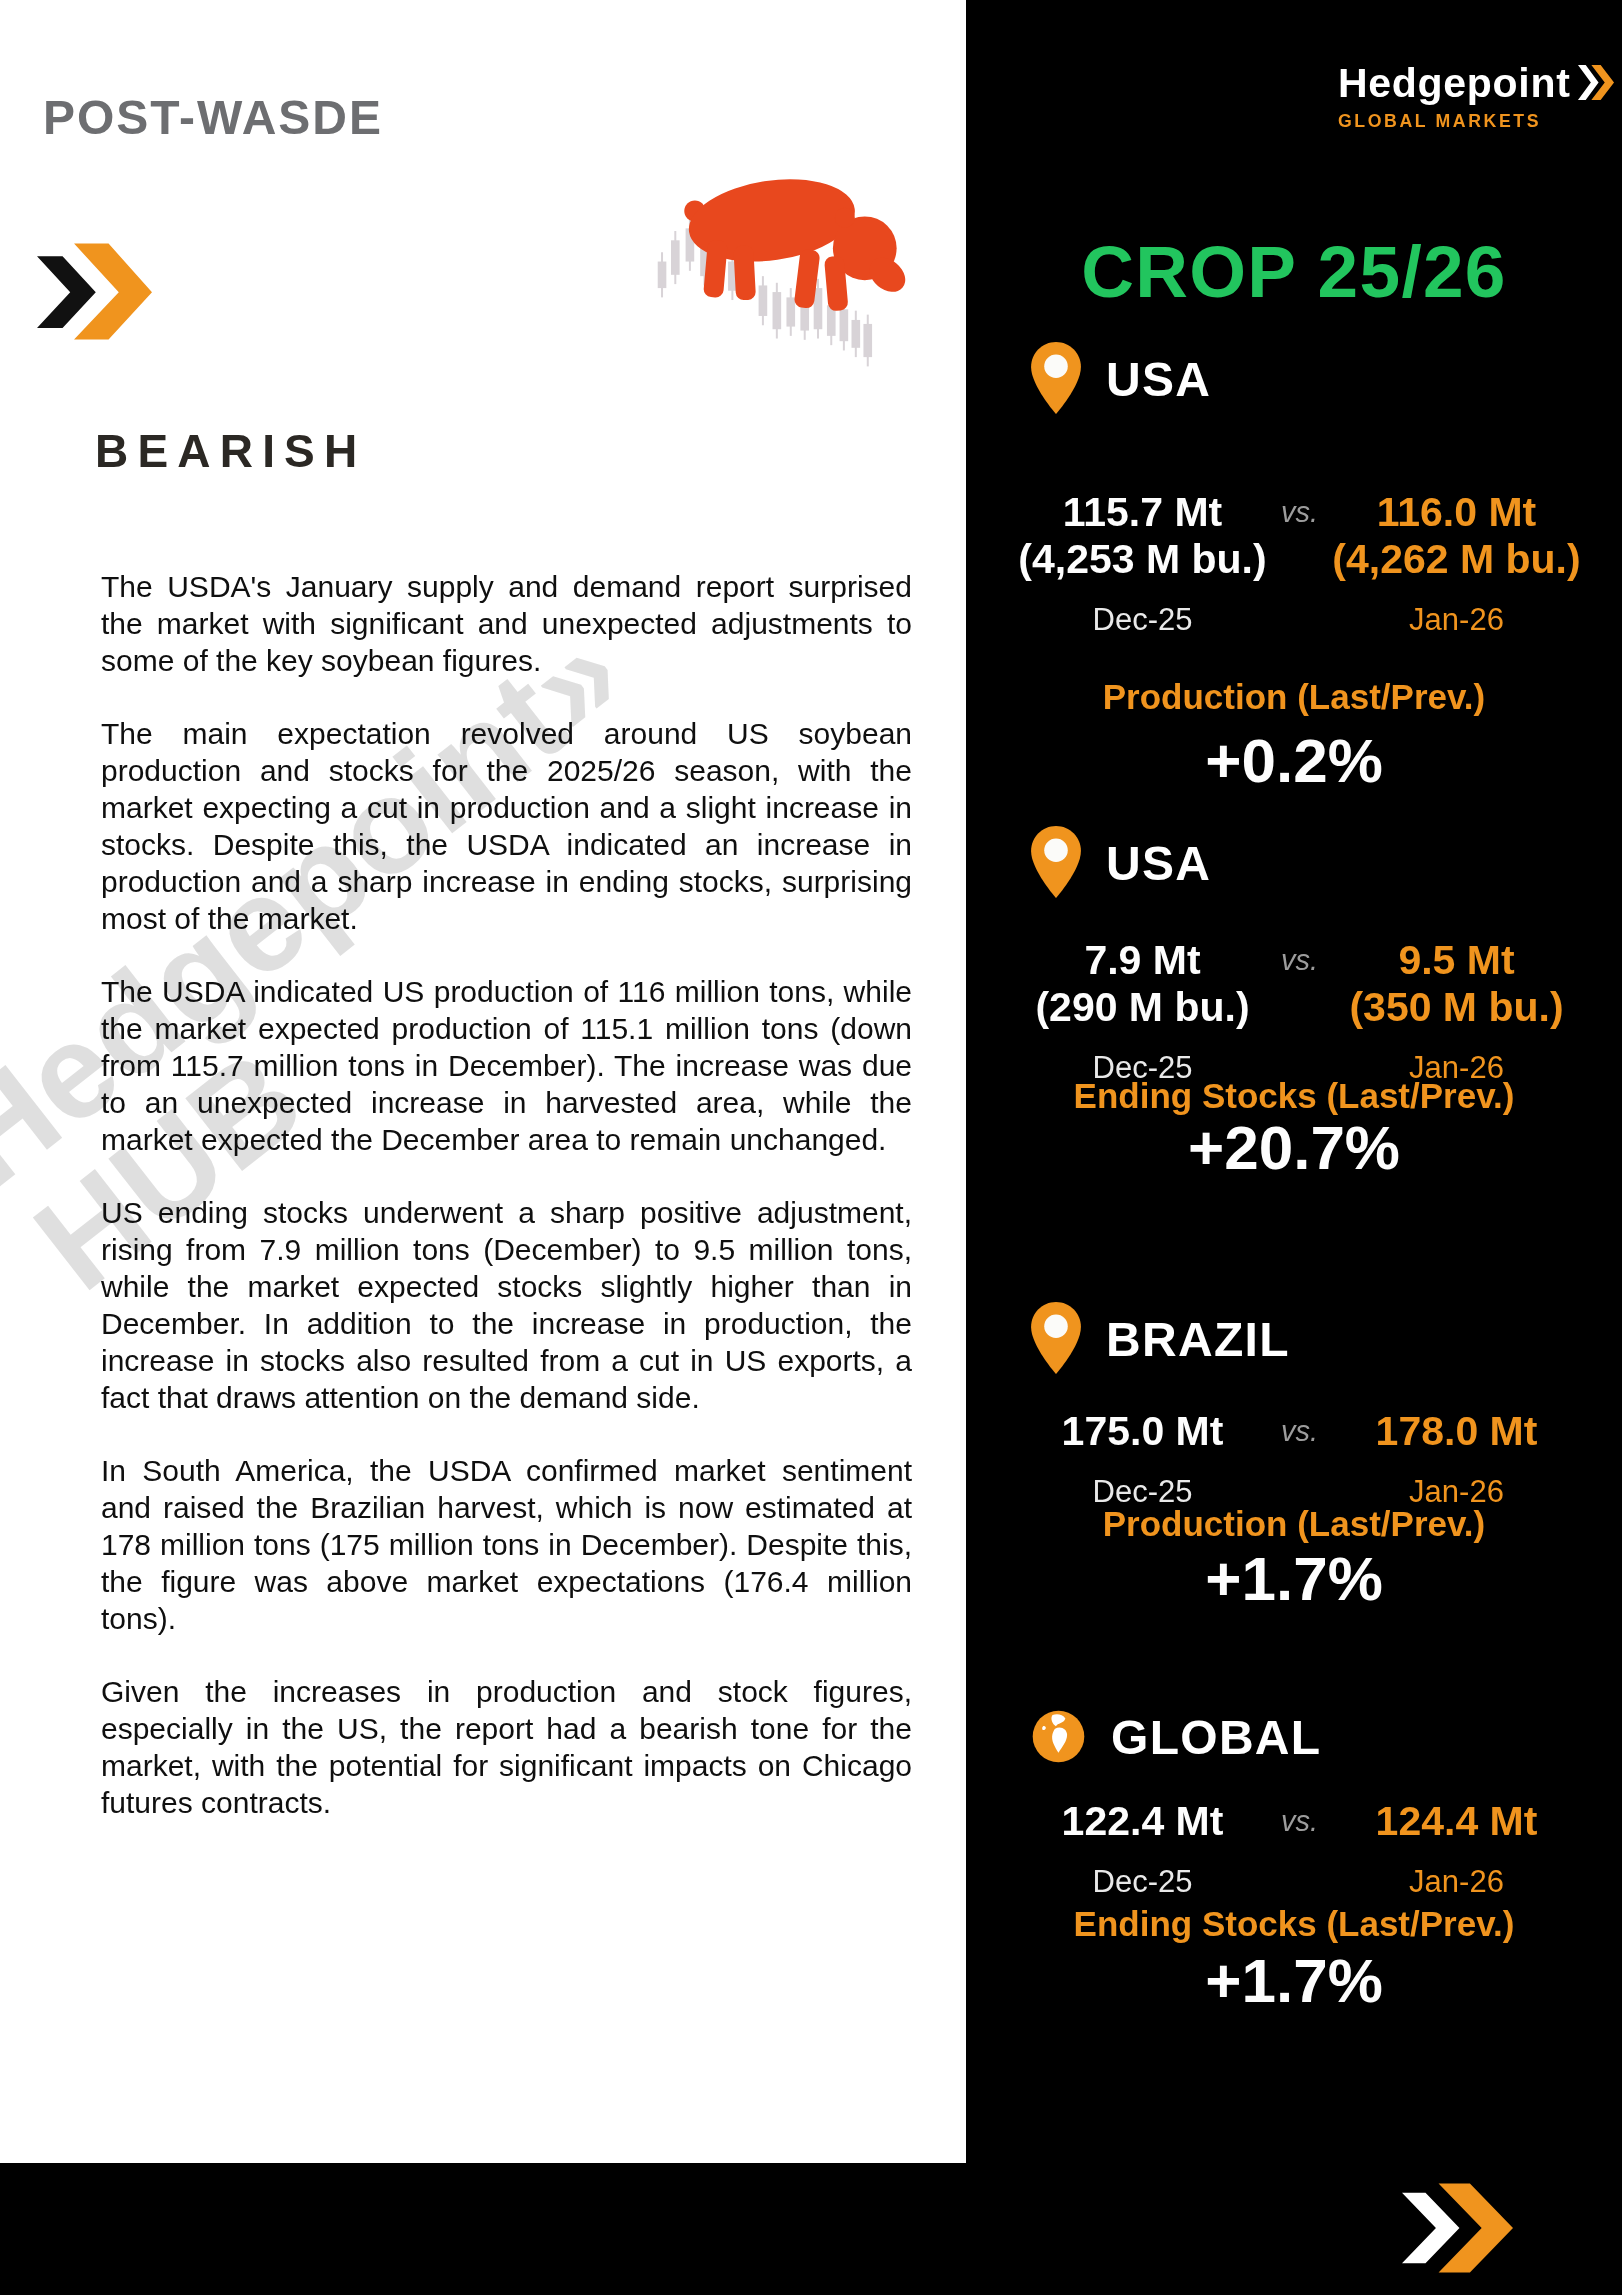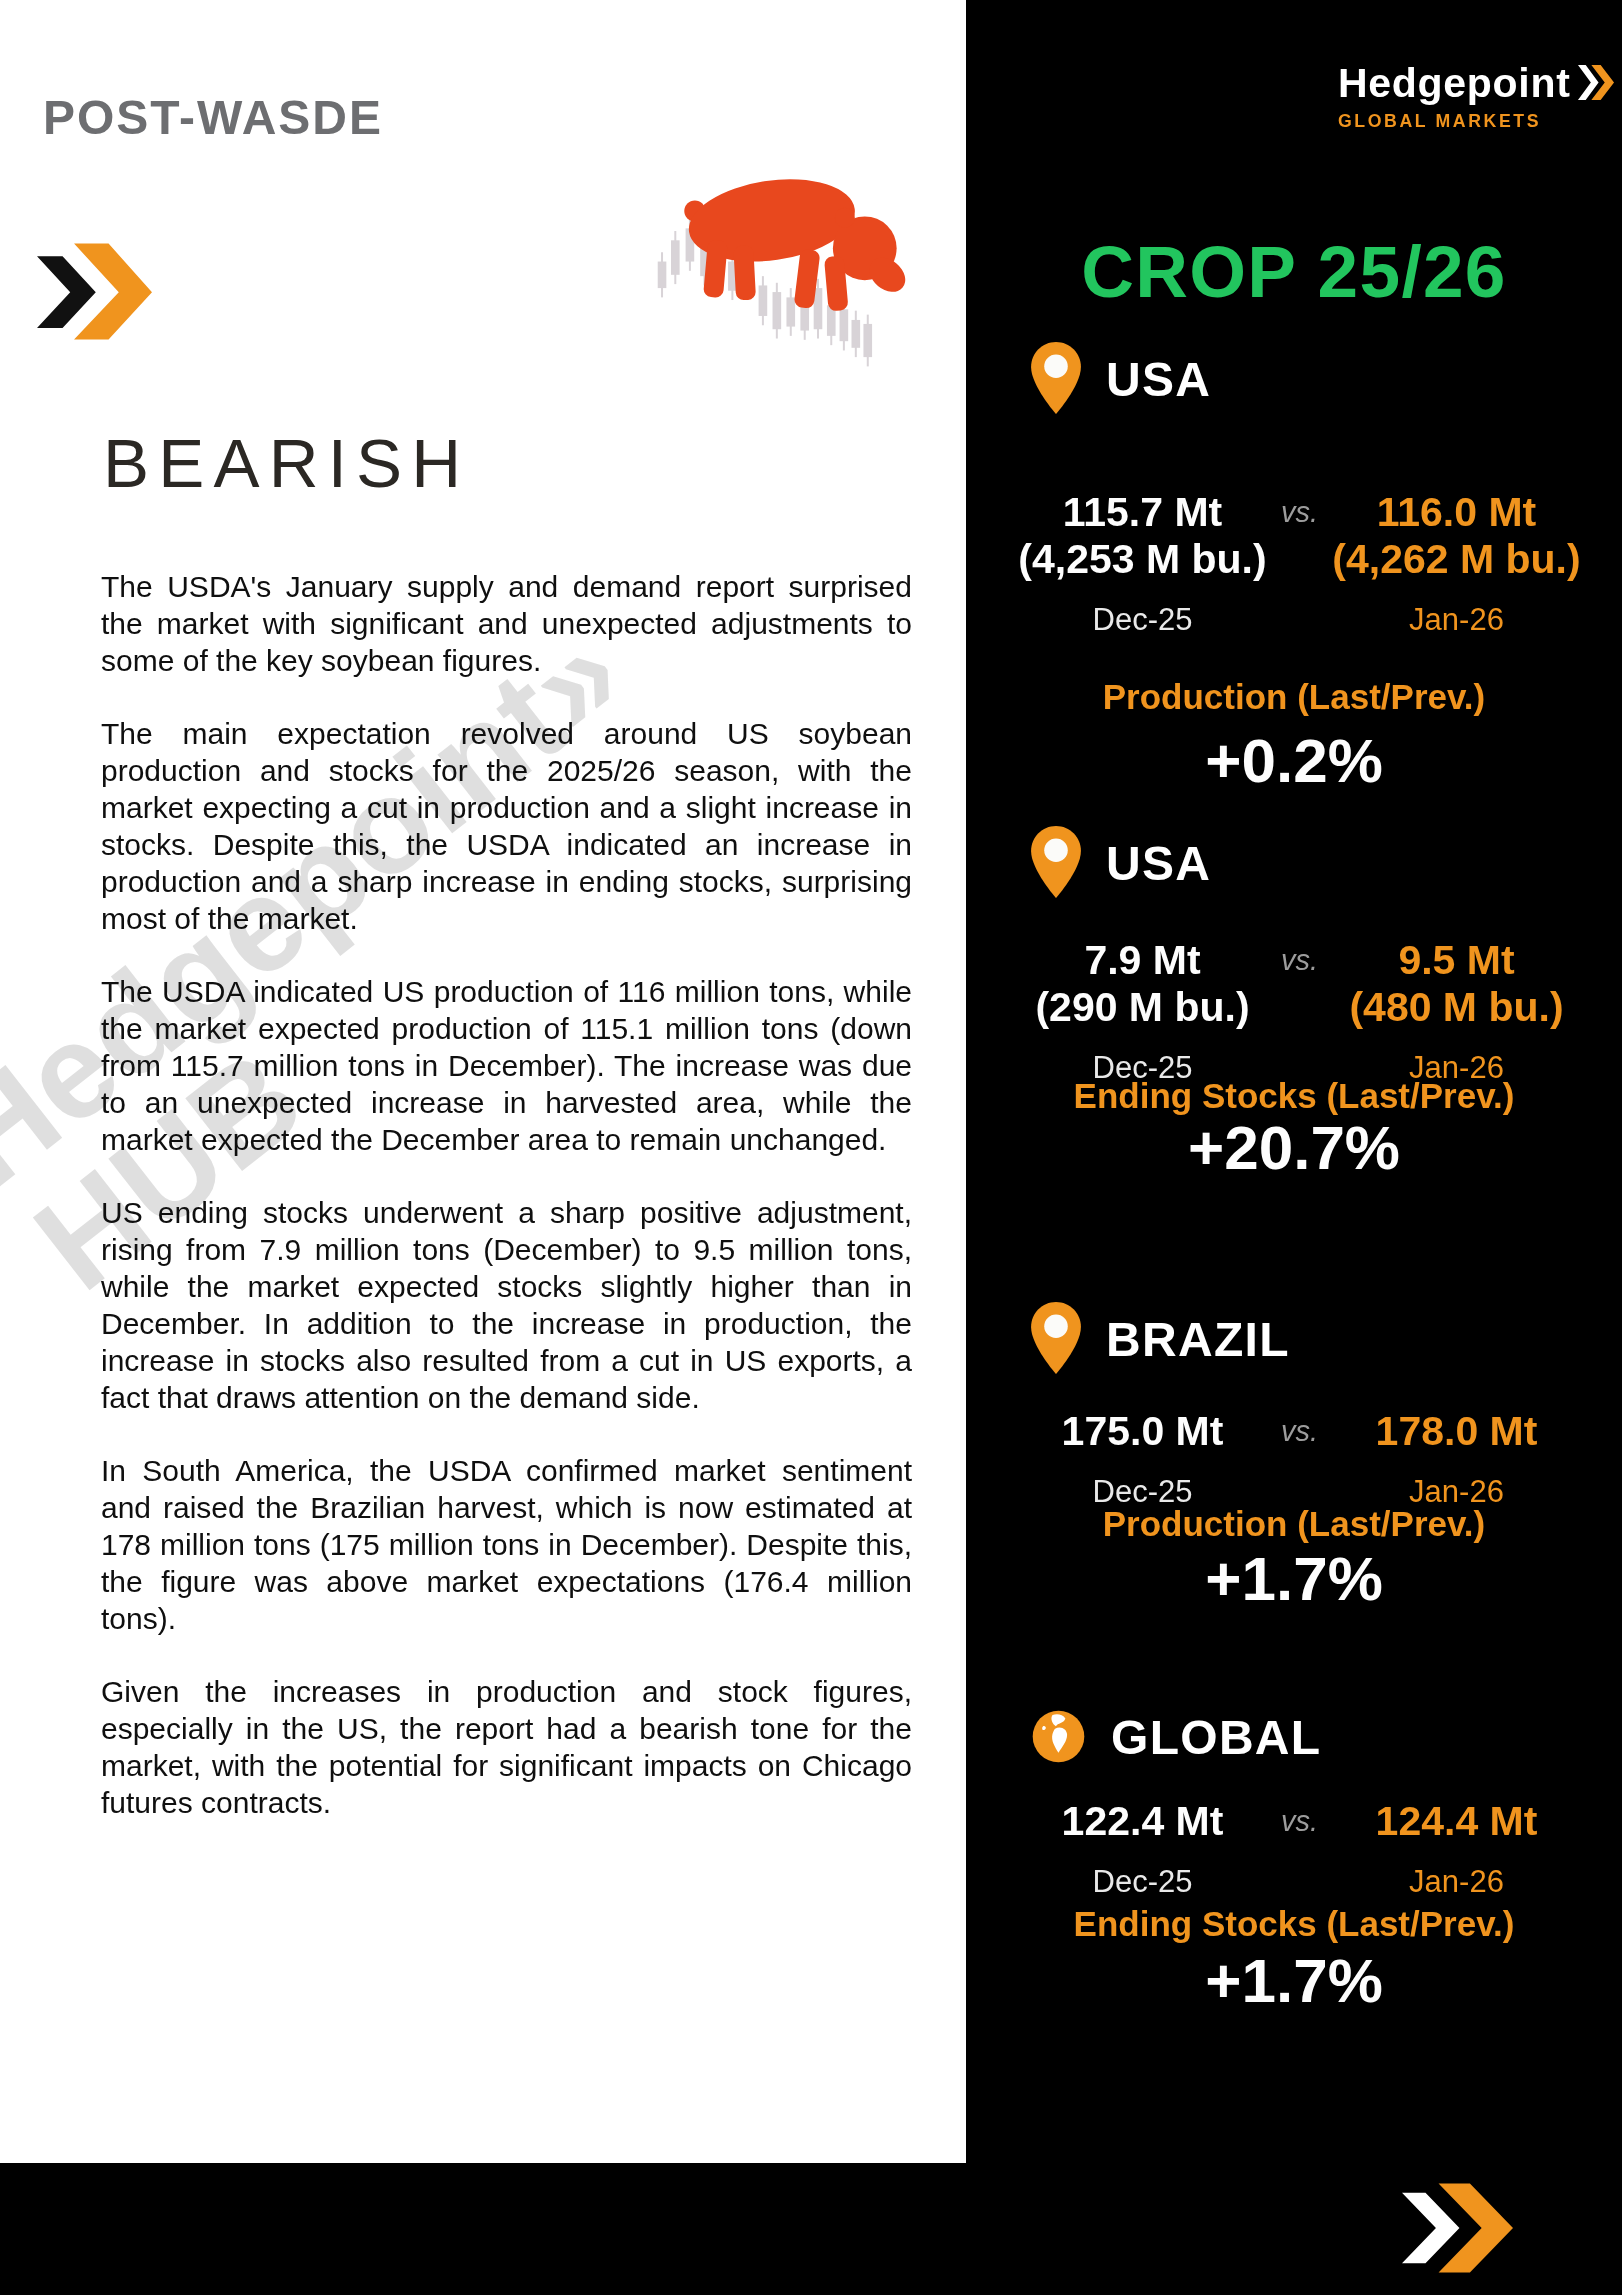--- a/index.html
+++ b/index.html
@@ -8,21 +8,21 @@
     position:relative; width:1622px; height:2295px;
     background:#ffffff; overflow:hidden;
     font-family:"Liberation Sans", sans-serif;
   }
   .abs { position:absolute; }
 
   
   .left-col { position:absolute; left:0; top:0; width:966px; height:2163px; background:#fff; overflow:hidden; }
   .kicker { left:43px; top:90px; font-size:48px; font-weight:bold; color:#6D6E71; letter-spacing:2px; }
   .title-text { left:169px; top:217px; font-size:105px; font-weight:bold; color:#F0941E; line-height:1; }
-  .sentiment { left:103px; top:424px; font-size:69px; font-weight:400; letter-spacing:9.2px; color:#2B2824; }
+  .sentiment { left:95px; top:424px; font-size:46px; font-weight:700; letter-spacing:9.2px; color:#2B2824; }
   .bodytext { left:101px; top:568px; width:811px; }
   .bodytext p {
     font-size:30px; line-height:37px; color:#0f0f0f;
     text-align:justify; margin-bottom:36px;
   }
   .watermark {
     left:6.5px; top:1073px; transform:rotate(-38deg); transform-origin:0 50%;
     color:rgba(150,150,150,0.30); font-weight:bold; white-space:nowrap;
     line-height:1.02; pointer-events:none;
   }
@@ -197,21 +197,21 @@
     </div>
     <div class="abs stats-row" style="top:937px;">
       <div class="stat-col col-last">
         <div class="val">7.9 Mt</div>
         <div class="detail">(290 M bu.)</div>
         <div class="date">Dec-25</div>
       </div>
       <div class="vs-col">vs.</div>
       <div class="stat-col col-prev">
         <div class="val">9.5 Mt</div>
-        <div class="detail">(480 M bu.)</div>
+        <div class="detail">(350 M bu.)</div>
         <div class="date">Jan-26</div>
       </div>
     </div>
     <div class="abs metric" style="top:1076px;">Ending Stocks (Last/Prev.)</div>
     <div class="abs pct" style="top:1112px;">+20.7%</div>
 
     <div class="abs sec-header" style="top:1302px;justify-content:space-between;">
       <span>
         <svg width="50" height="72" viewBox="0 0 36 52">
           <path d="M18 0C8.06 0 0 8.06 0 18c0 13.5 18 34 18 34s18-20.5 18-34C36 8.06 27.94 0 18 0z" fill="#F0941E"></path>

